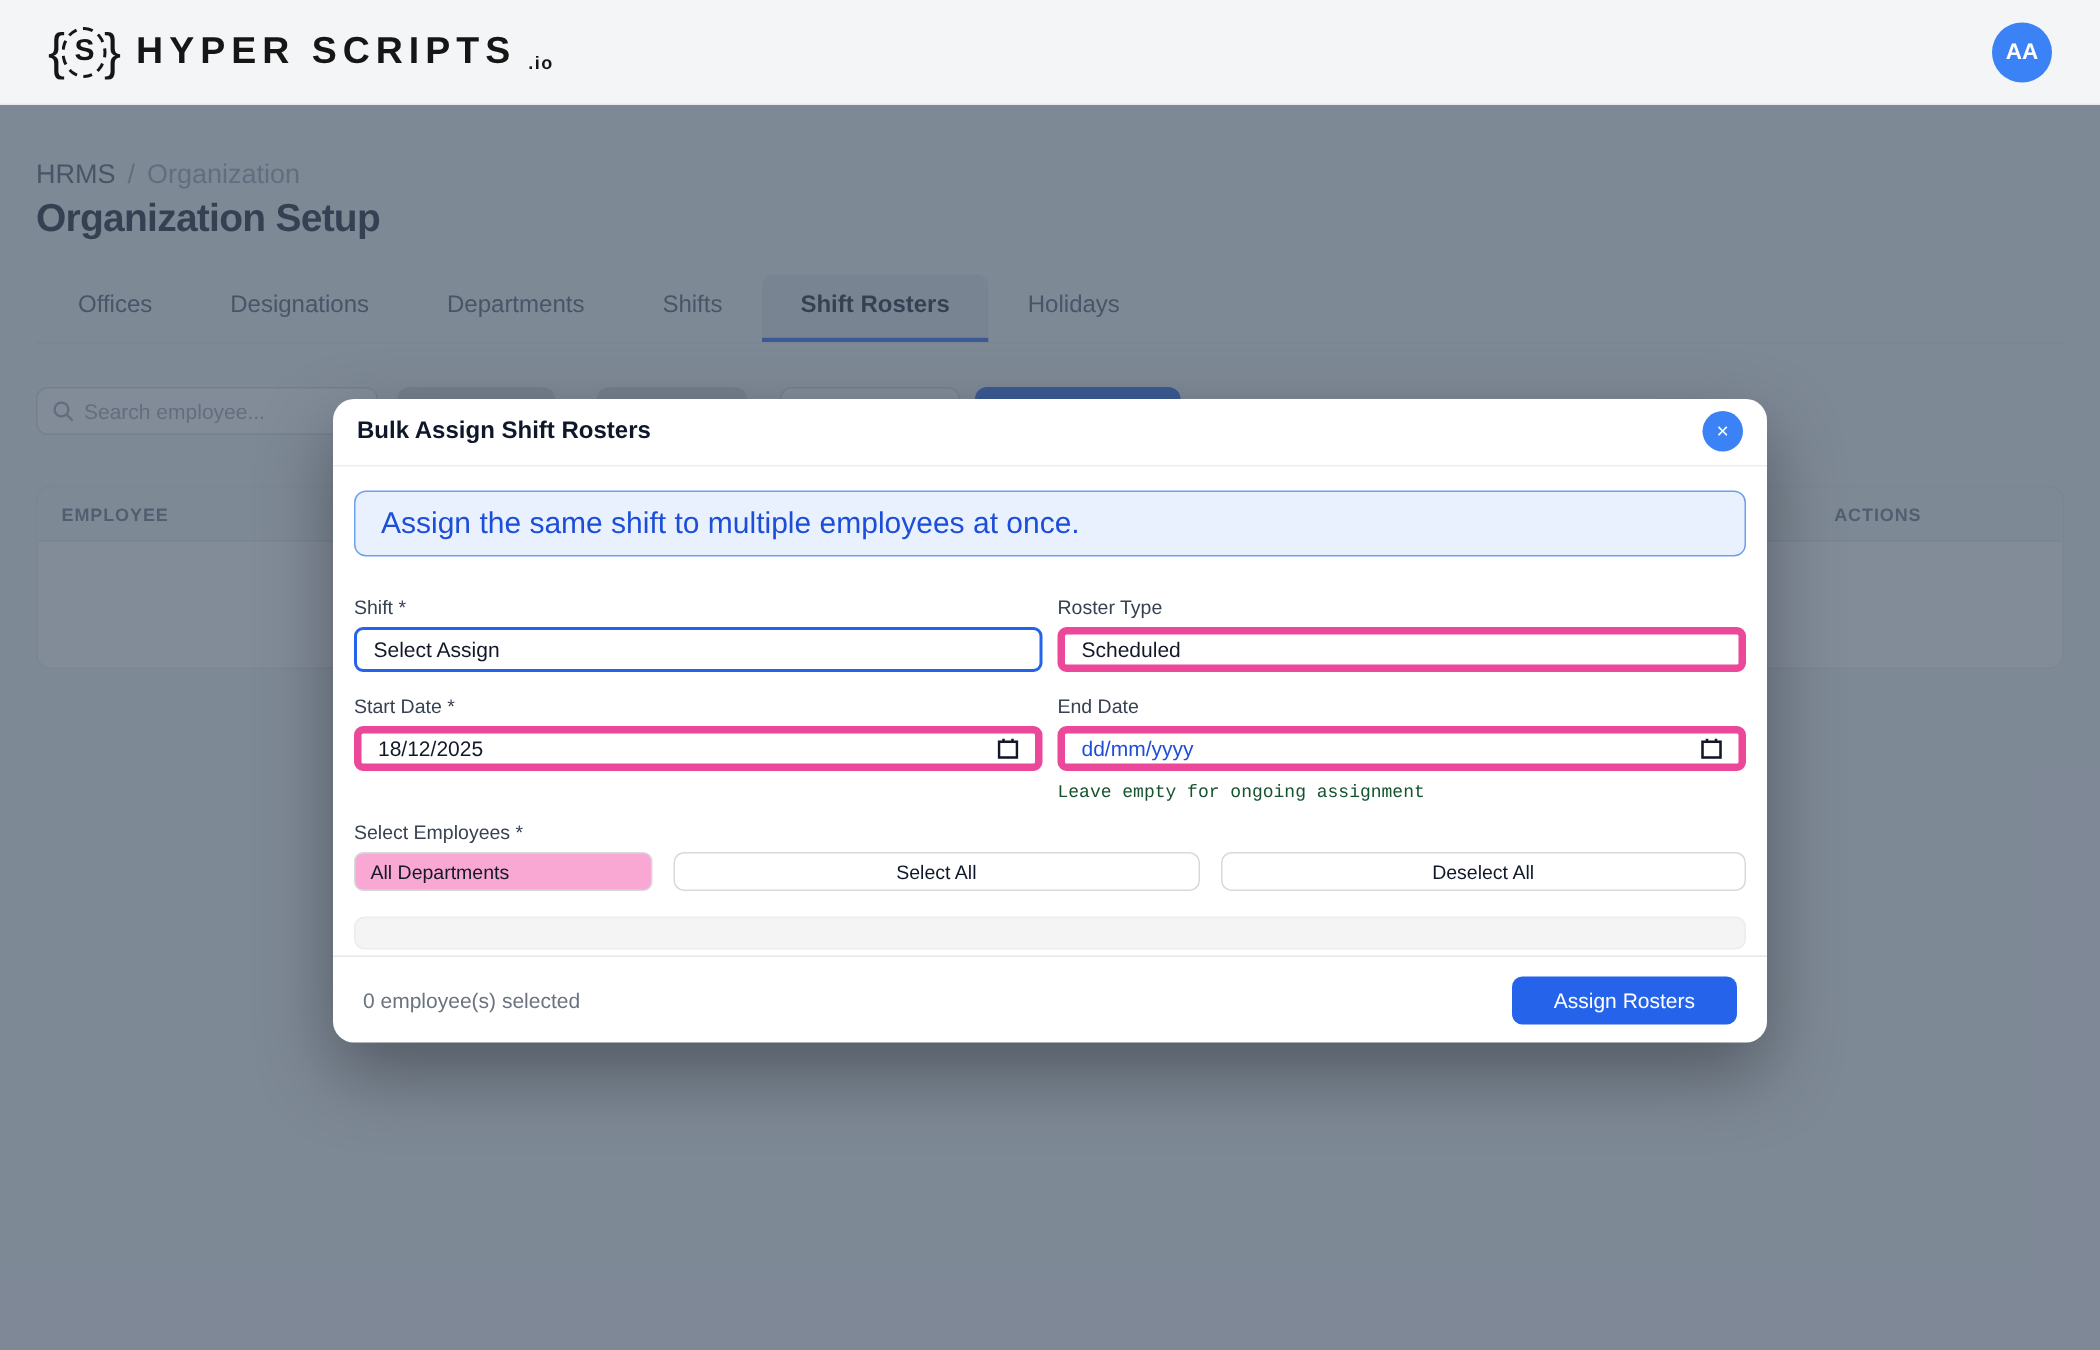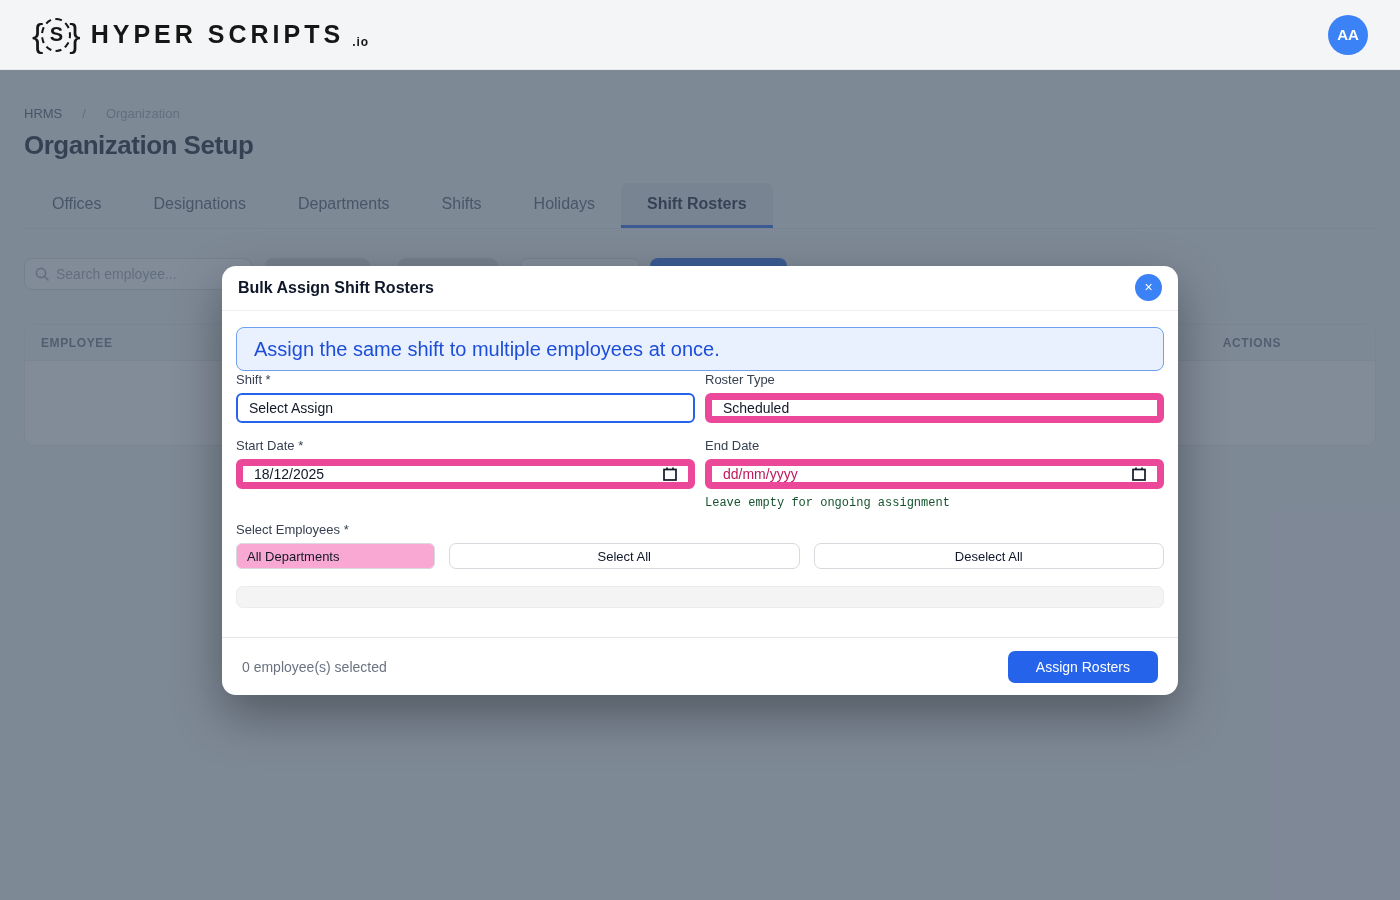--- a/index.html
+++ b/index.html
@@ -25,21 +25,21 @@
   .logo-text { font-size: 25px; font-weight: 700; letter-spacing: 4px; color: #161616; }
   .logo-suffix { font-size: 12px; font-weight: 700; letter-spacing: 1px; color: #161616; align-self: flex-end; margin-bottom: 3px; margin-left: -2px; }
   .avatar {
     width: 40px; height: 40px; border-radius: 50%; background: #3b82f6;
     color: #ffffff; font-size: 15px; font-weight: 700;
     display: flex; align-items: center; justify-content: center; cursor: pointer;
   }
 
   
   .page { position: absolute; top: 70px; left: 0; width: 1400px; height: 830px; background: #f3f4f6; }
-  .breadcrumb { position: absolute; top: 36px; left: 24px; font-size: 13px; color: #9ca3af; display: flex; gap: 20px; }
+  .breadcrumb { position: absolute; top: 36px; left: 24px; font-size: 18px; color: #9ca3af; display: flex; gap: 8px; }
   .breadcrumb .crumb-main { color: #4b5563; }
   .page-title { position: absolute; top: 60px; left: 24px; font-size: 26px; font-weight: 700; color: #111827; letter-spacing: -0.5px; }
 
   .tabbar {
     position: absolute; top: 113px; left: 24px; width: 1352px; height: 46px;
     display: flex; align-items: stretch; border-bottom: 1px solid #e5e7eb; padding-left: 2px;
   }
   .tab {
     display: flex; align-items: center; padding: 0 26px; font-size: 16px;
     color: #4b5563; cursor: pointer; border-bottom: 3px solid transparent;
@@ -99,30 +99,30 @@
     background: #3b82f6; border: none; border-radius: 50%; color: #ffffff;
     font-size: 14px; line-height: 27px; text-align: center; cursor: pointer;
     font-family: "Liberation Sans", sans-serif;
   }
   .modal-body { padding: 16px 14px 0 14px; flex: 1 1 auto; }
   .banner {
     height: 44px; background: #e9f1fe; border: 1px solid #6fa0ef; border-radius: 8px;
     display: flex; align-items: center; padding: 0 17px;
     font-size: 20px; color: #1d4ed8;
   }
-  .form-grid { display: grid; grid-template-columns: 1fr 1fr; column-gap: 10px; margin-top: 1px; }
+  .form-grid { display: grid; grid-template-columns: 1fr 1fr; column-gap: 10px; margin-top: 26px; }
   .field-label { font-size: 13px; color: #374151; margin-bottom: 6px; }
   .control {
-    height: 30px; border: 7px solid #ec4899; border-radius: 6px; background: #ffffff;
+    height: 30px; border: 5px solid #ec4899; border-radius: 6px; background: #ffffff;
     display: flex; align-items: center; padding: 0 11px; font-size: 14px; color: #111827;
     cursor: pointer;
   }
   .control.focused { border: 2px solid #2563eb; }
   .control .spacer { flex: 1; }
-  .date-placeholder { color: #be185d; }
+  .date-placeholder { color: #1d4ed8; }
   .helper-text { font-size: 12px; color: #14532d; margin-top: 7px; font-family: Liberation Mono, monospace; }
   .row-gap { margin-top: 15px; }
 
   .emp-controls { display: flex; gap: 14px; }
   .dept-select { width: 199px; height: 26px; font-size: 13px; border: 1px solid #d6d9de; border-radius: 6px; display:flex; align-items:center; padding: 0 10px; color:#111827; cursor: pointer; background:#f9a8d4; }
   .small-btn {
     flex: 1; height: 26px; background: #ffffff; border: 1px solid #d6d9de; border-radius: 7px;
     font-size: 13px; color: #0f172a; display: flex; align-items: center; justify-content: center;
     cursor: pointer; font-family: "Liberation Sans", sans-serif;
   }
@@ -163,22 +163,22 @@
       <span>/</span>
       <span>Organization</span>
     </nav>
     <h1 class="page-title">Organization Setup</h1>
 
     <div class="tabbar">
       <div class="tab">Offices</div>
       <div class="tab">Designations</div>
       <div class="tab">Departments</div>
       <div class="tab">Shifts</div>
+      <div class="tab active">Shift Rosters</div>
       <div class="tab">Holidays</div>
-      <div class="tab active">Shift Rosters</div>
     </div>
 
     <div class="toolbar">
       <div class="search-box">
         <svg class="icon-svg" width="14" height="14" viewBox="0 0 14 14">
           <circle cx="6" cy="6" r="4.6" fill="none" stroke="#9ca3af" stroke-width="1.6"></circle>
           <line x1="9.6" y1="9.6" x2="13" y2="13" stroke="#9ca3af" stroke-width="1.6" stroke-linecap="round"></line>
         </svg>
         <input type="text" placeholder="Search employee..." style="">
       </div>

